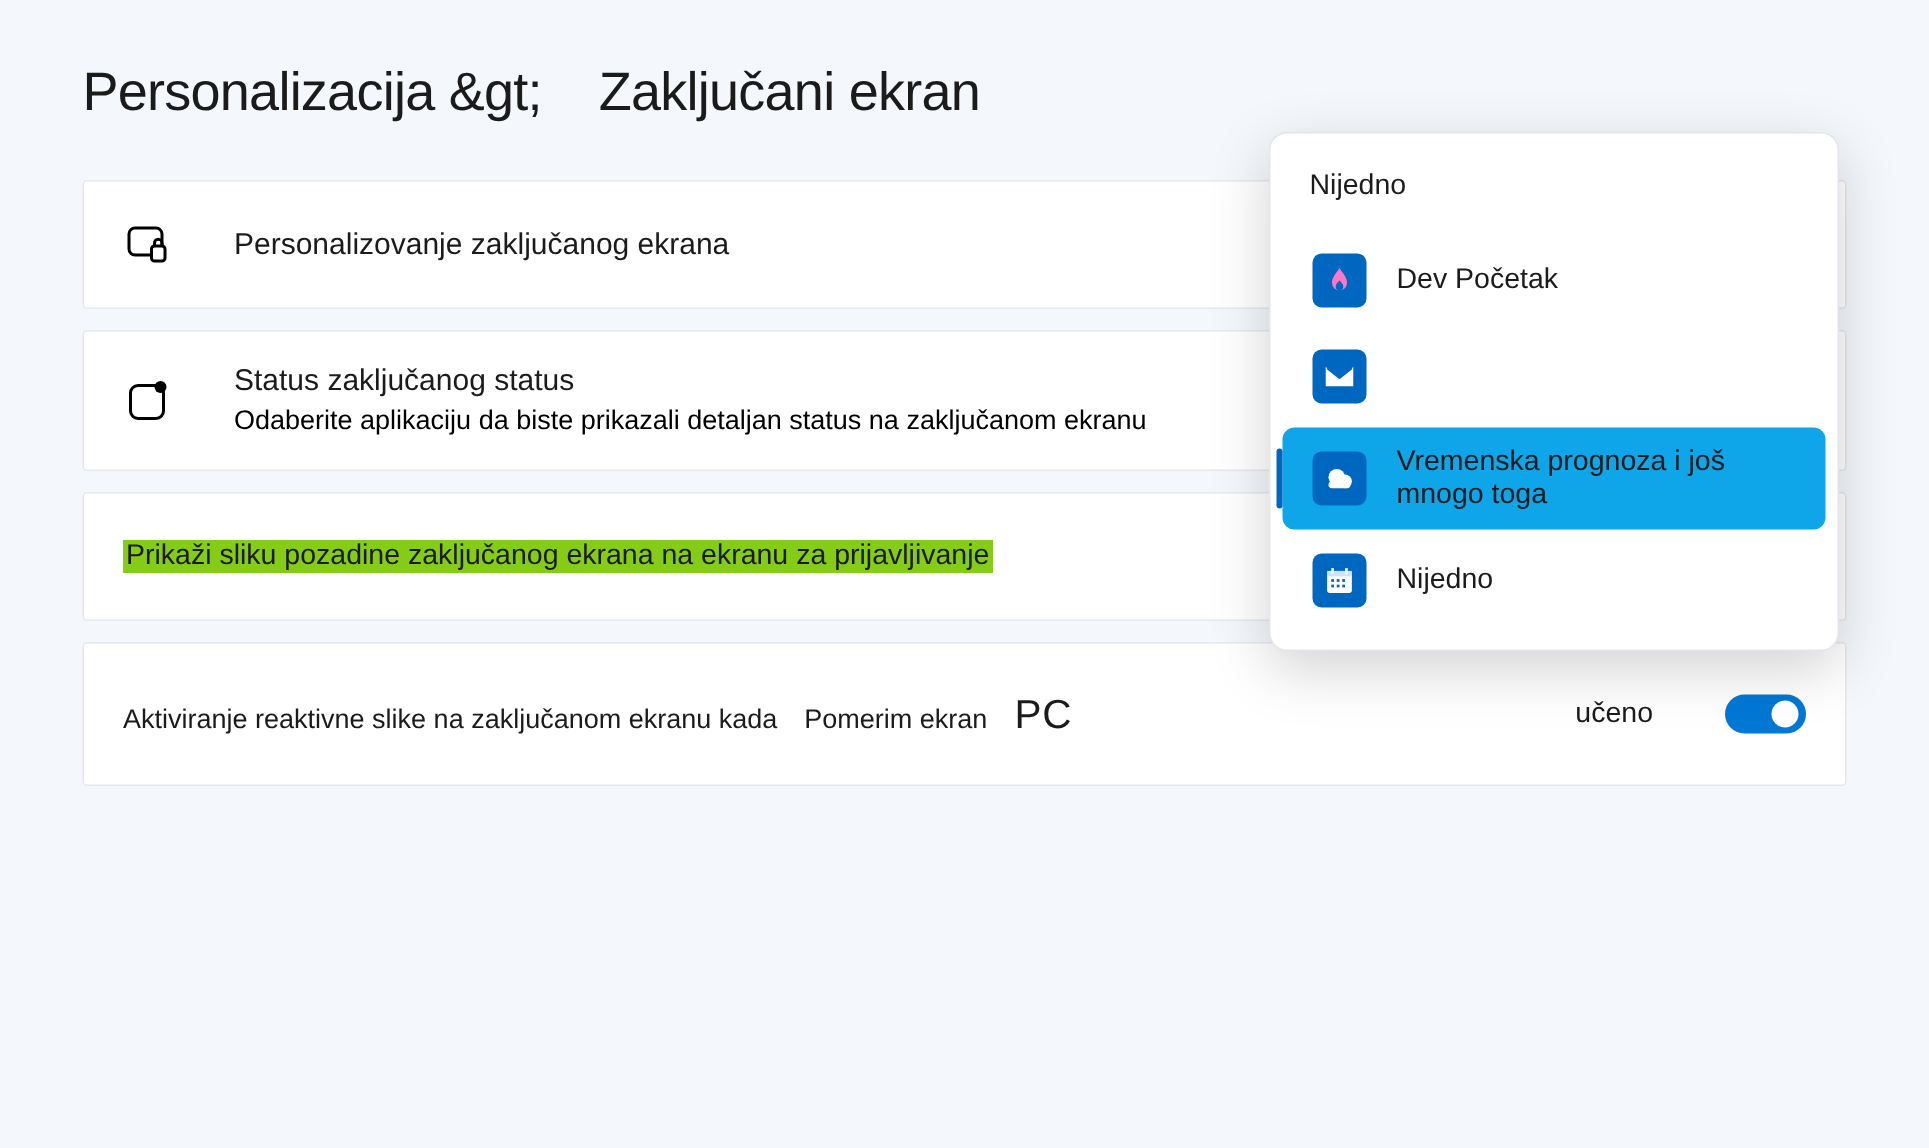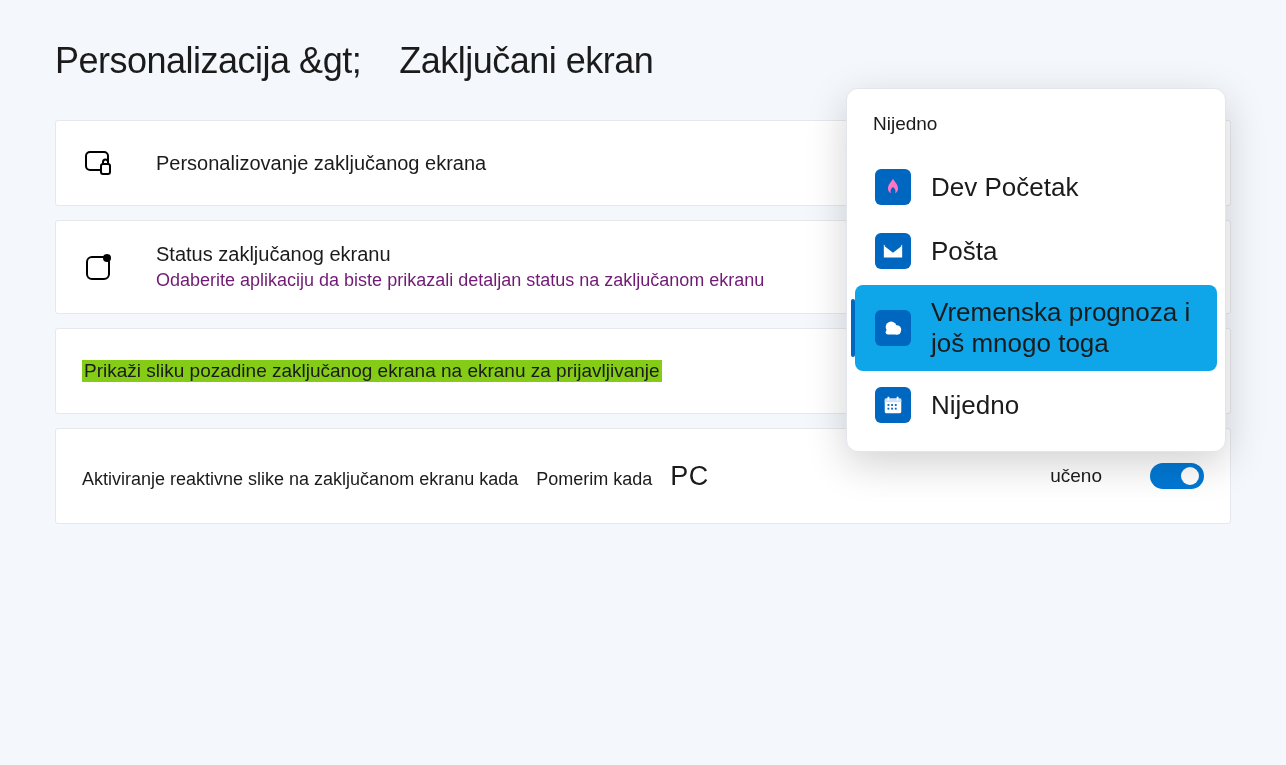--- a/index.html
+++ b/index.html
@@ -54,21 +54,21 @@
     flex: 1;
   }
 
   .row-title {
     font-size: 20px;
     font-weight: 400;
   }
 
   .row-sub {
     font-size: 18px;
-    color: #701a75;
+    color: #000000;
   }
 
   .row3-title {
     font-size: 19px;
     background: #84cc16;
     display: inline-block;
     padding: 0 2px;
   }
 
   .row3-state,
@@ -133,21 +133,21 @@
     padding: 8px 26px 18px 26px;
     font-size: 19px;
   }
   .dd-item {
     display: flex;
     align-items: center;
     gap: 20px;
     padding: 12px 20px;
     margin: 4px 8px;
     border-radius: 8px;
-    font-size: 26px;
+    font-size: 19px;
     cursor: pointer;
     position: relative;
   }
   .dd-item.selected {
     background: #0ea5e9;
   }
   .dd-item.selected::before {
     content: "";
     position: absolute;
     left: -4px;
@@ -195,37 +195,37 @@
   </div>
 
   <div class="card">
     <div class="row-icon">
       <svg width="30" height="30" viewBox="0 0 30 30" fill="none" stroke="black" stroke-width="2">
         <rect x="3" y="5" width="22" height="22" rx="5"></rect>
         <circle cx="23" cy="6" r="4" fill="#000" stroke="none"></circle>
       </svg>
     </div>
     <div class="row-text">
-      <span class="row-title">Status zaključanog ekranu</span>
+      <span class="row-title">Status zaključanog status</span>
       <span class="row-sub">Odaberite aplikaciju da biste prikazali detaljan status na zaključanom ekranu</span>
     </div>
   </div>
 
   <div class="card" style="min-height:86px;">
     <span class="row3-title">Prikaži sliku pozadine zaključanog ekrana na ekranu za prijavljivanje</span>
     <span class="row3-state">Uklj</span>
     <div class="toggle">
       <div class="knob"></div>
     </div>
   </div>
 
   <div class="card" style="min-height:96px;">
     <div class="row4-line">
       <span>Aktiviranje reaktivne slike na zaključanom ekranu kada</span>
-      <span>Pomerim kada</span>
+      <span>Pomerim ekran</span>
       <span class="row4-pc">PC</span>
     </div>
     <span class="row4-state">učeno</span>
     <div class="toggle">
       <div class="knob"></div>
     </div>
   </div>
 
 </div>
 
@@ -242,21 +242,20 @@
   </div>
 
   <div class="dd-item">
     <div class="dd-icon">
       <svg width="22" height="22" viewBox="0 0 24 24" fill="#fff">
           <path d="M2 5 h20 v14 H2 Z M2 5 l10 8 l10 -8" stroke="#0067c0" stroke-width="0"></path>
           <path d="M3 6 L12 13 L21 6 L21 18 L3 18 Z" fill="#fff"></path>
           <path d="M3 6 L12 13 L21 6" fill="none" stroke="#0067c0" stroke-width="1.5"></path>
         </svg>
     </div>
-    <span class="dd-label">Pošta</span>
   </div>
 
   <div class="dd-item selected">
     <div class="dd-icon">
       <svg width="22" height="22" viewBox="0 0 24 24" fill="#fff">
           <circle cx="10" cy="11" r="6"></circle>
           <circle cx="16" cy="14" r="5"></circle>
           <rect x="4" y="14" width="16" height="5" rx="2.5"></rect>
         </svg>
     </div>

